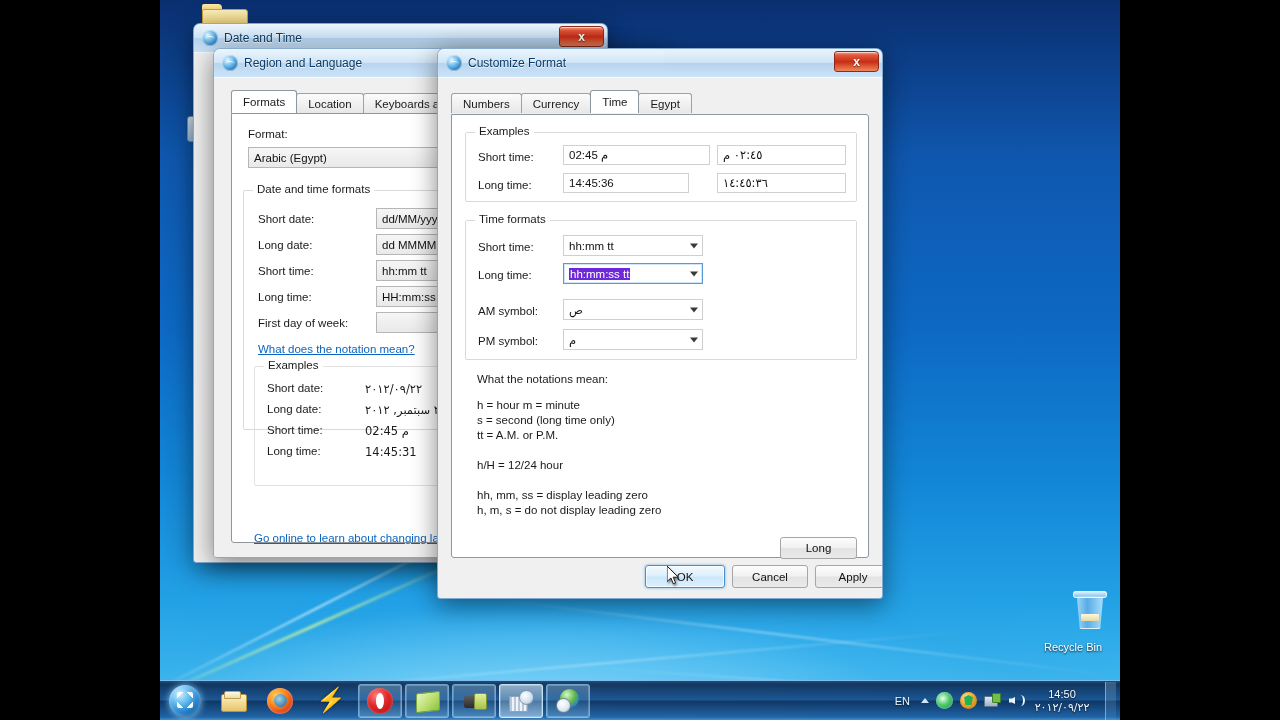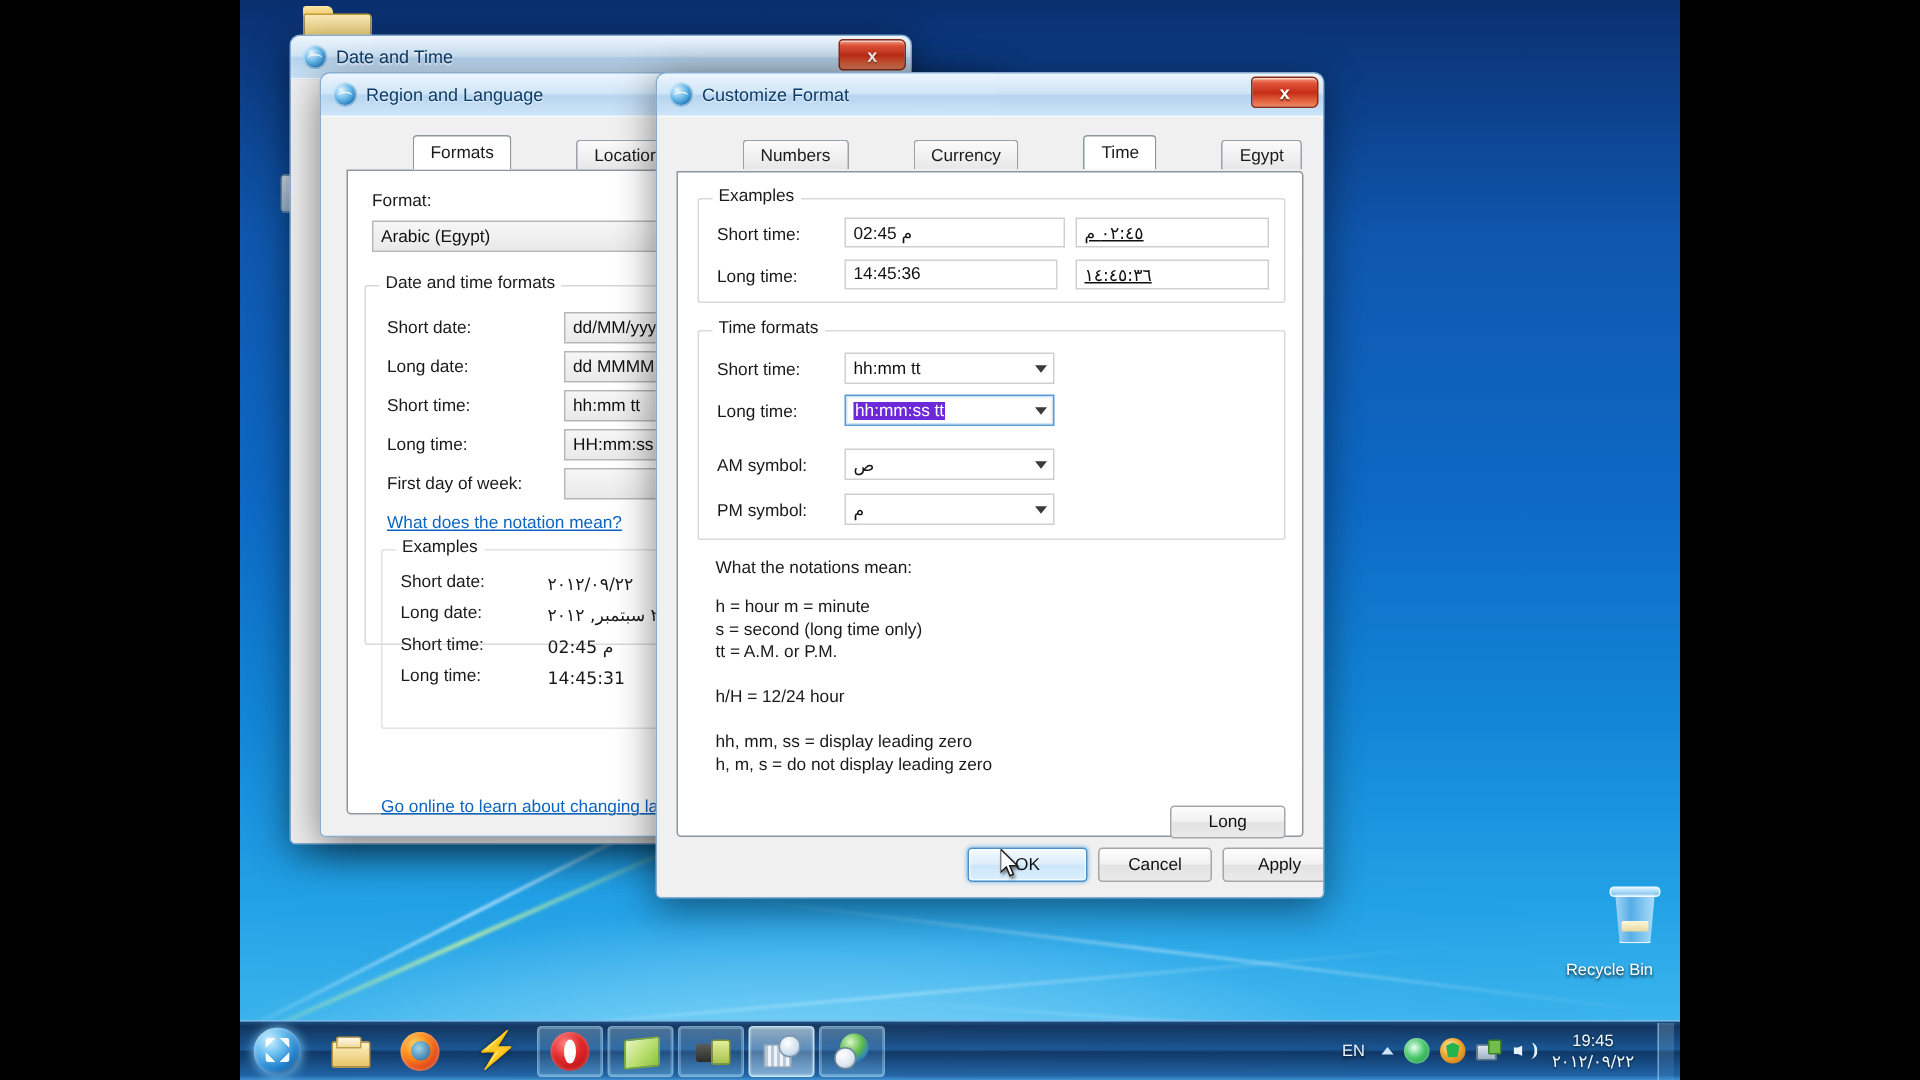--- a/index.html
+++ b/index.html
@@ -144,21 +144,20 @@
   .tabstrip { position: absolute; display: flex; align-items: flex-end; height: 22px; }
   .tab {
     height: 20px; padding: 0 11px;
     font-size: 11.5px; color: #1a1a1a;
     background: linear-gradient(to bottom, #fbfbfb, #e7e7e7);
     border: 1px solid #9aa3ac; border-bottom: none;
     border-radius: 3px 3px 0 0;
     display: flex; align-items: center;
     margin-right: -1px;
     cursor: pointer;
-    margin-left: 44px;
   }
   .tab.active {
     height: 23px; background: #fff; border-color: #8d979f;
     font-weight: normal; z-index: 3; position: relative;
   }
   .tabpanel {
     position: absolute;
     background: #fff; border: 1px solid #8d979f; border-radius: 0 3px 3px 3px;
   }
 
@@ -174,21 +173,21 @@
 
   .field {
     position: absolute;
     border: 1px solid #d0d0d0;
     background: #fff;
     font-size: 11.5px; color: #111;
     display: flex; align-items: center;
     padding: 0 5px;
     overflow: hidden;
   }
-  .field.rtl { direction: rtl; justify-content: flex-start; text-decoration: underline; }
+  .field.rtl { direction: rtl; justify-content: flex-start; }
 
   .combo {
     position: absolute;
     border: 1px solid #cfcfcf; background: #fff;
     display: flex; align-items: center;
     font-size: 11.5px; color: #111;
     padding-left: 5px;
     cursor: pointer;
   }
   .combo .arrow {
@@ -546,21 +545,21 @@
       <div class="tabpanel" style="left:13px; top:36px; width:418px; height:444px;">
 
         <div class="group" style="left:13px; top:17px; width:392px; height:70px;">
           <span class="glabel">Examples</span>
 
           <div class="lbl" style="left:12px; top:18px;">Short time:</div>
           <div class="field" style="left:97px; top:12px; width:147px; height:20px;">02:45 م</div>
           <div class="field rtl mono" style="left:251px; top:12px; width:129px; height:20px; justify-content:flex-end;">٠٢:٤٥ م</div>
 
           <div class="lbl" style="left:12px; top:46px;">Long time:</div>
-          <div class="field" style="left:97px; top:40px; width:142px; height:20px;">14:45:36</div>
+          <div class="field" style="left:97px; top:40px; width:126px; height:20px;">14:45:36</div>
           <div class="field rtl mono" style="left:251px; top:40px; width:129px; height:20px; justify-content:flex-end;">١٤:٤٥:٣٦</div>
         </div>
 
         <div class="group" style="left:13px; top:105px; width:392px; height:140px;">
           <span class="glabel">Time formats</span>
 
           <div class="lbl" style="left:12px; top:20px;">Short time:</div>
           <div class="combo" style="left:97px; top:14px; width:140px; height:21px;">
             <span>hh:mm tt</span>
             <span class="arrow"></span>
@@ -640,20 +639,20 @@
     </div>
 
     <div id="tray">
       <span class="tray-lang">EN</span>
       <span class="tray-up"></span>
       <span class="tray-ico ti-flag"></span>
       <span class="tray-ico ti-shield"></span>
       <span class="tray-ico ti-net"></span>
       <span class="tray-ico ti-vol"></span>
       <span class="tray-clock">
-        <span style="display:block;">19:45</span>
+        <span style="display:block;">14:50</span>
         <span class="mono" style="display:block;">٢٠١٢/٠٩/٢٢</span>
       </span>
       <span class="showdesk"></span>
     </div>
   </div>
 
 </div>
 
 </body></html>

